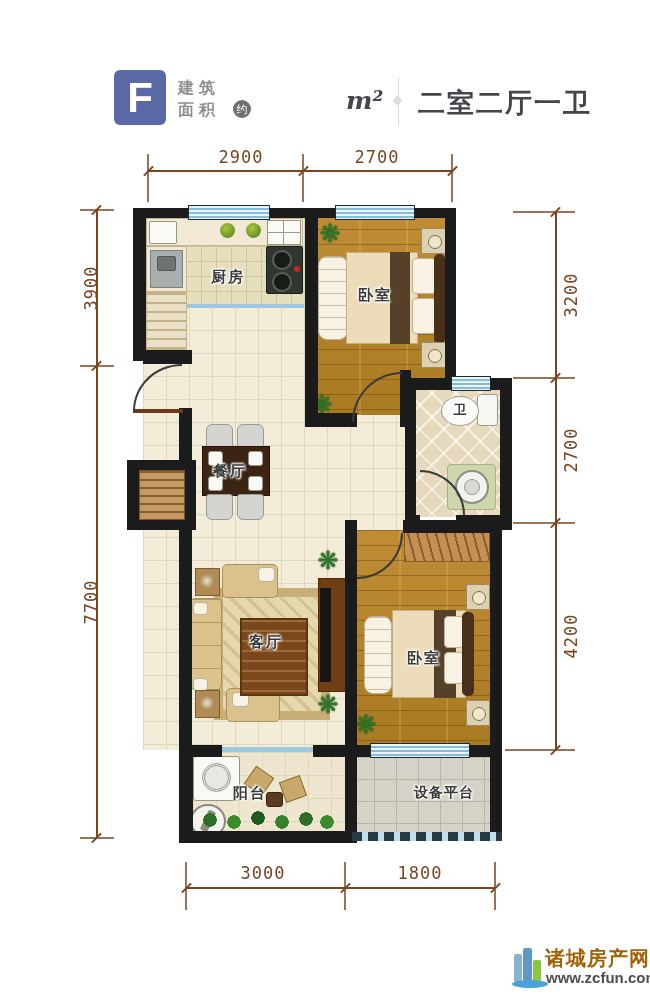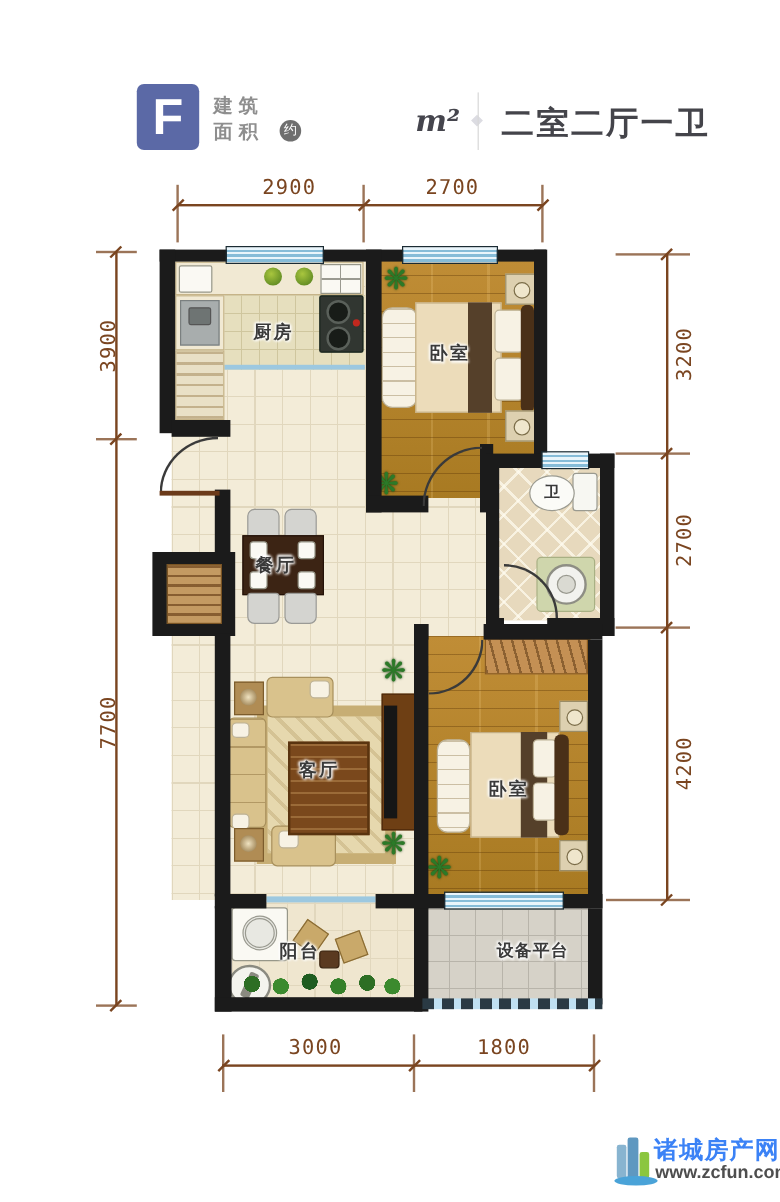--- a/index.html
+++ b/index.html
@@ -57,21 +57,21 @@
   .hgray{position:absolute;color:#8e8e8e;font-size:16px;letter-spacing:5px;font-weight:bold;}
   .badge{position:absolute;left:233px;top:100px;width:18px;height:18px;border-radius:50%;background:#6f6f6f;
          color:#fff;font-size:11px;text-align:center;line-height:18px;}
   .bignum{position:absolute;left:258px;top:60px;font-family:"DejaVu Serif",serif;font-style:italic;
           font-weight:bold;font-size:56px;color:#45454d;}
   .unit{position:absolute;left:346px;top:86px;font-family:"DejaVu Serif",serif;font-style:italic;
         font-weight:bold;font-size:25px;color:#45454d;}
   .laytxt{position:absolute;left:418px;top:85px;font-family:"Liberation Serif",serif;font-weight:bold;
           font-size:27px;color:#44444a;letter-spacing:2px;}
   
-  .brand{position:absolute;left:545px;top:945px;font-size:20px;font-weight:bold;color:#3b82f6;letter-spacing:1px;}
+  .brand{position:absolute;left:545px;top:945px;font-size:20px;font-weight:bold;color:#a16207;letter-spacing:1px;}
   .brandurl{position:absolute;left:546px;top:969px;font-size:15px;font-weight:bold;color:#4e4e4e;}
 </style>
 </head>
 <body>
 
 <div class="scene">
 
   <div class="fbox">F</div>
   <div class="hgray" style="left:178px;top:78px;">建筑</div>
   <div class="hgray" style="left:178px;top:100px;">面积</div>

